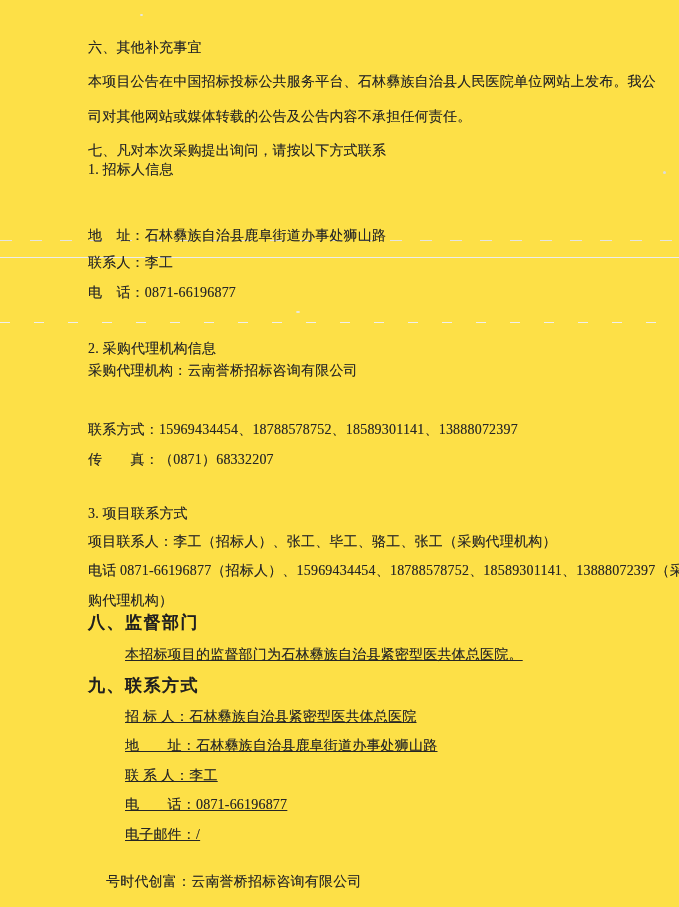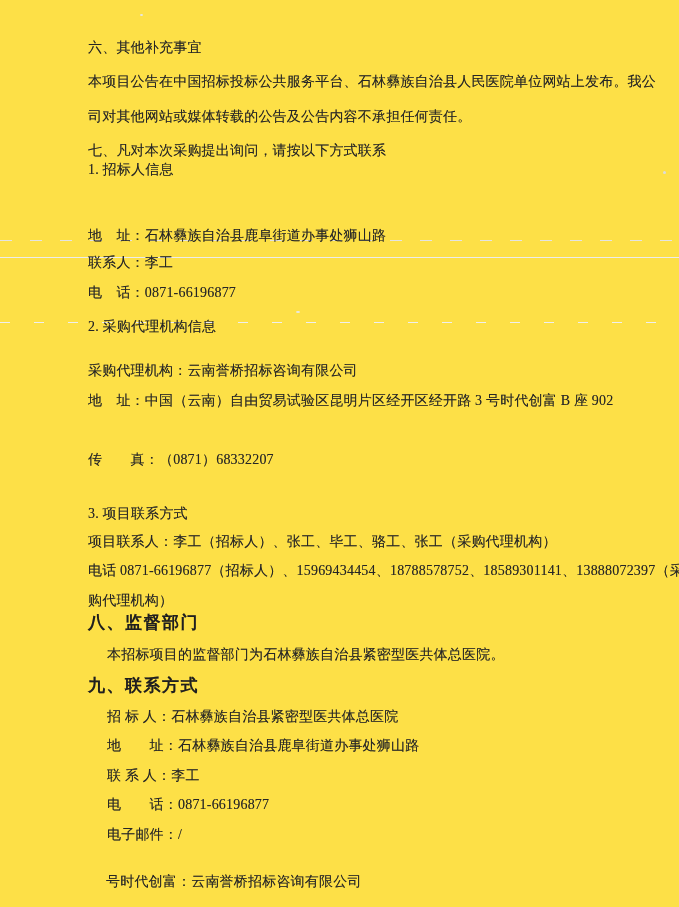--- a/index.html
+++ b/index.html
@@ -18,21 +18,21 @@
   }
   .ln {
     position: absolute;
     left: 88px;
     font-size: 14px;
     line-height: 18px;
     white-space: pre;
     letter-spacing: 0.2px;
     text-shadow: 0 0 0.5px rgba(40,40,40,0.45);
   }
-  .indent { left: 107px; }
+  .indent { left: 125px; text-decoration: underline; }
   .footer-indent { left: 106px; }
   .h-bold {
     font-family: Liberation Serif, serif;
     font-weight: bold;
     font-size: 17px;
     letter-spacing: 1.5px;
     color: #1f1f1f;
   }
   
   .scanline {
@@ -80,23 +80,23 @@
   <div class="ln" style="top:73px">本项目公告在中国招标投标公共服务平台、石林彝族自治县人民医院单位网站上发布。我公</div>
   <div class="ln" style="top:142px">七、凡对本次采购提出询问，请按以下方式联系</div>
 
   <div class="ln" style="top:108px">司对其他网站或媒体转载的公告及公告内容不承担任何责任。</div>
 
   <div class="ln" style="top:161px">1. 招标人信息</div>
   <div class="ln" style="top:227px">地　址：石林彝族自治县鹿阜街道办事处狮山路</div>
   <div class="ln" style="top:254px">联系人：李工</div>
   <div class="ln" style="top:284px">电　话：0871-66196877</div>
 
-  <div class="ln" style="top:318px">2. 采购代理机构信息</div>
+  <div class="ln" style="top:340px">2. 采购代理机构信息</div>
   <div class="ln" style="top:362px">采购代理机构：云南誉桥招标咨询有限公司</div>
-  <div class="ln" style="top:392px">地　址：中国（云南）自由贸易试验区昆明片区经开区经开路 3 号时代创富 B 座 902</div>
+  <div class="ln" style="top:421px">联系方式：15969434454、18788578752、18589301141、13888072397</div>
   <div class="ln" style="top:451px">传　　真：（0871）68332207</div>
 
   <div class="ln" style="top:505px">3. 项目联系方式</div>
   <div class="ln" style="top:533px">项目联系人：李工（招标人）、张工、毕工、骆工、张工（采购代理机构）</div>
   <div class="ln" style="top:562px">电话 0871-66196877（招标人）、15969434454、18788578752、18589301141、13888072397（采</div>
   <div class="ln" style="top:592px">购代理机构）</div>
 
   <div class="ln h-bold" style="top:614px">八、监督部门</div>
   <div class="ln indent" style="top:646px">本招标项目的监督部门为石林彝族自治县紧密型医共体总医院。</div>
 

